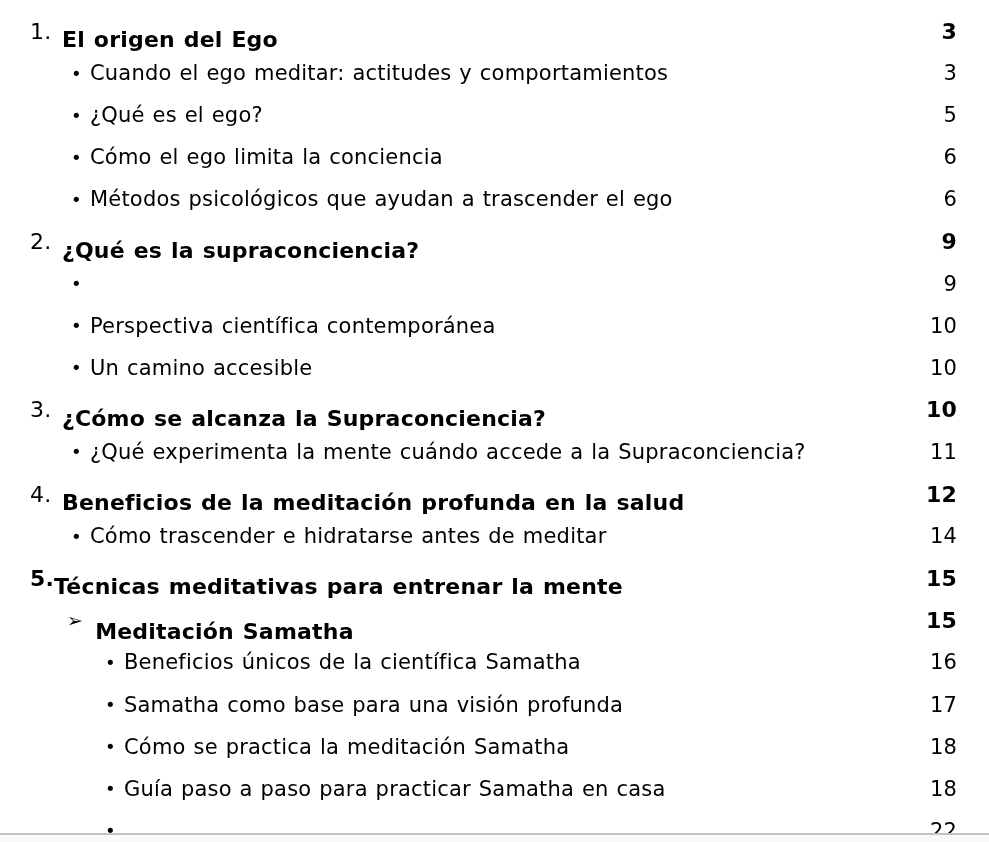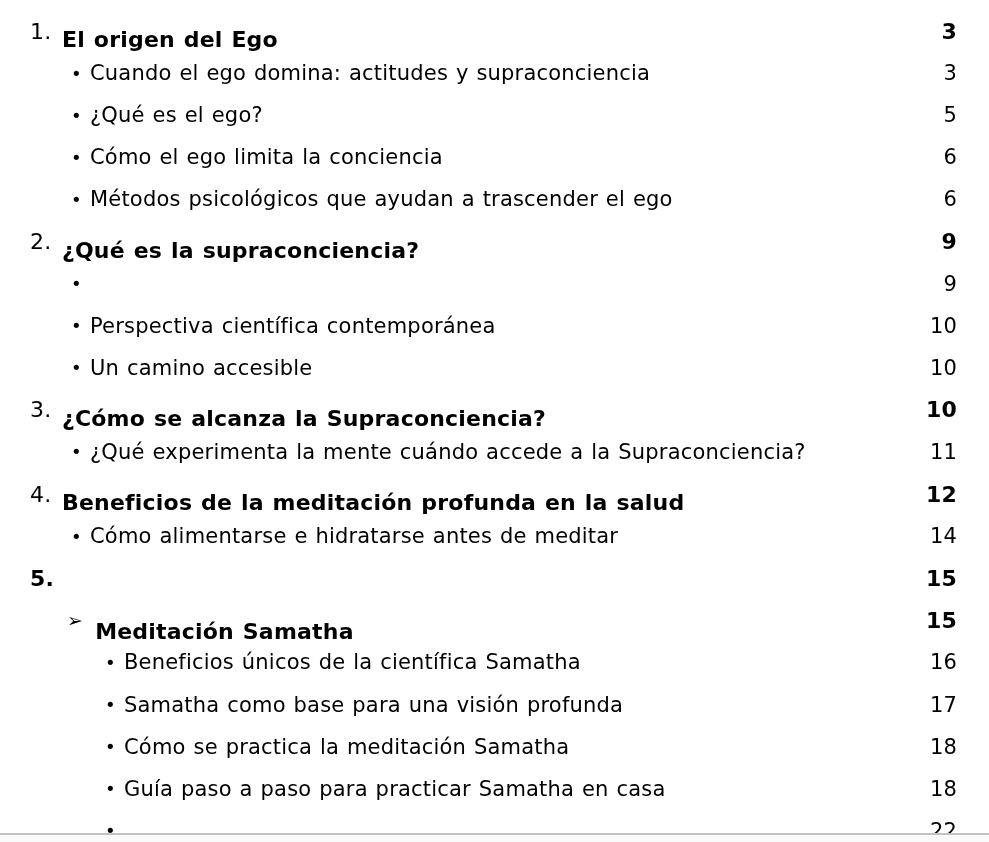--- a/index.html
+++ b/index.html
@@ -75,21 +75,21 @@
 <div class="doc">
   <div class="toc" id="toc">
       <div class="row lvl0">
     <span class="marker">1.</span>
     <span class="label">El origen del Ego</span>
     <span class="spacer"></span>
     <span class="pagenum">3</span>
   </div>
       <div class="row lvl1">
     <span class="marker">•</span>
-    <span class="label">Cuando el ego domina: actitudes y supraconciencia</span>
+    <span class="label">Cuando el ego meditar: actitudes y comportamientos</span>
     <span class="spacer"></span>
     <span class="pagenum">3</span>
   </div>
       <div class="row lvl1">
     <span class="marker">•</span>
     <span class="label">¿Qué es el ego?</span>
     <span class="spacer"></span>
     <span class="pagenum">5</span>
   </div>
       <div class="row lvl1">
@@ -140,26 +140,27 @@
     <span class="pagenum">11</span>
   </div>
       <div class="row lvl0">
     <span class="marker">4.</span>
     <span class="label">Beneficios de la meditación profunda en la salud</span>
     <span class="spacer"></span>
     <span class="pagenum">12</span>
   </div>
       <div class="row lvl1">
     <span class="marker">•</span>
-    <span class="label">Cómo alimentarse e hidratarse antes de meditar</span>
+    <span class="label">Cómo trascender e hidratarse antes de meditar</span>
     <span class="spacer"></span>
     <span class="pagenum">14</span>
   </div>
       <div class="row lvl0 tight">
     <span class="marker">5.</span>
+    <span class="label">Técnicas meditativas para entrenar la mente</span>
     <span class="spacer"></span>
     <span class="pagenum">15</span>
   </div>
       <div class="row lvl2">
     <span class="marker">➢</span>
     <span class="label">Meditación Samatha</span>
     <span class="spacer"></span>
     <span class="pagenum">15</span>
   </div>
       <div class="row lvl3">

